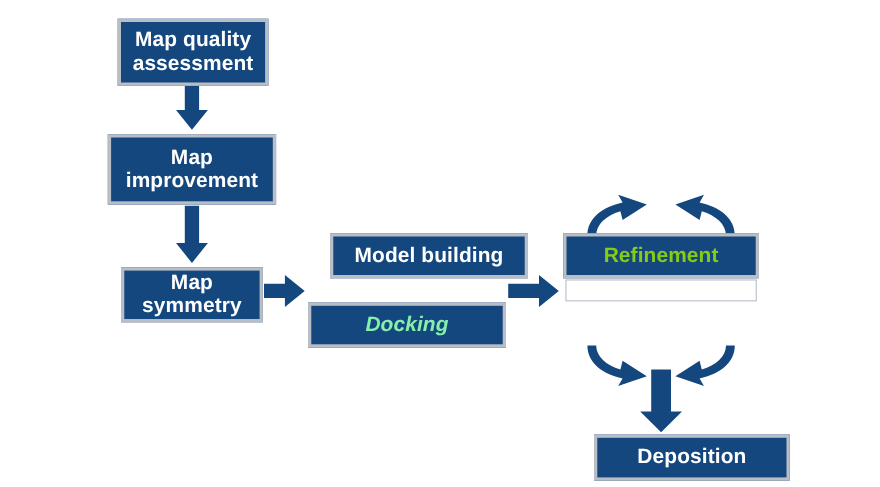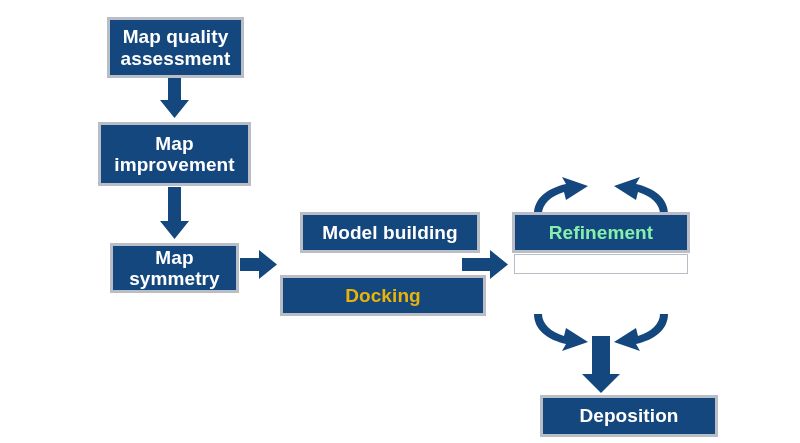--- a/index.html
+++ b/index.html
@@ -119,25 +119,25 @@
 
   <div class="node" style="left: 110px; top: 243px; width: 129px; height: 50px; background: rgb(20, 71, 125); color: rgb(255, 255, 255); border-color: rgb(184, 189, 198);">
     <span class="node-text">Map
 symmetry</span>
   </div>
 
   <div class="node" style="left: 280px; top: 212px; width: 180px; height: 41px; background: rgb(20, 71, 125); color: rgb(255, 255, 255); border-color: rgb(184, 189, 198); margin-left: 20px;">
     <span class="node-text">Model building</span>
   </div>
 
-  <div class="node" style="left: 280px; top: 275px; width: 206px; height: 41px; background: rgb(20, 71, 125); color: #eab308; border-color: rgb(184, 189, 198);">
+  <div class="node" style="left: 280px; top: 275px; width: 180px; height: 41px; background: rgb(20, 71, 125); color: #86efac; border-color: rgb(184, 189, 198); font-style: italic;">
     <span class="node-text">Docking</span>
   </div>
 
-  <div class="node" style="left: 512px; top: 212px; width: 178px; height: 41px; background: rgb(20, 71, 125); color: #86efac; border-color: rgb(184, 189, 198);">
+  <div class="node" style="left: 512px; top: 212px; width: 178px; height: 41px; background: rgb(20, 71, 125); color: #84cc16; border-color: rgb(184, 189, 198);">
     <span class="node-text">Refinement</span>
   </div>
 
 
   <div class="node" style="left: 512px; top: 395px; width: 178px; height: 42px; background: rgb(20, 71, 125); color: rgb(255, 255, 255); border-color: rgb(184, 189, 198); margin-left: 28px;">
     <span class="node-text">Deposition</span>
   </div>
 
 </div>
 

